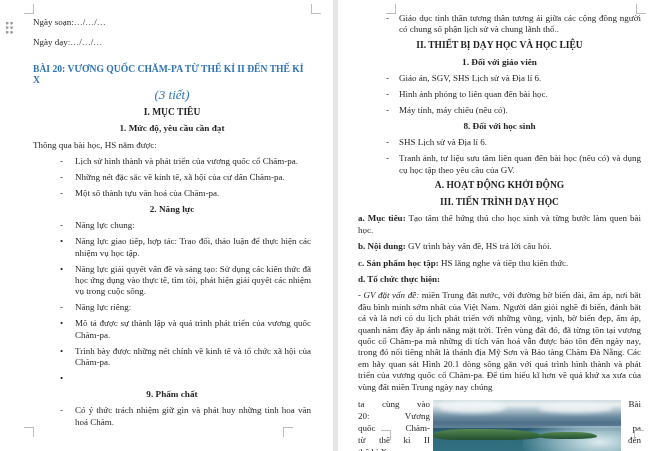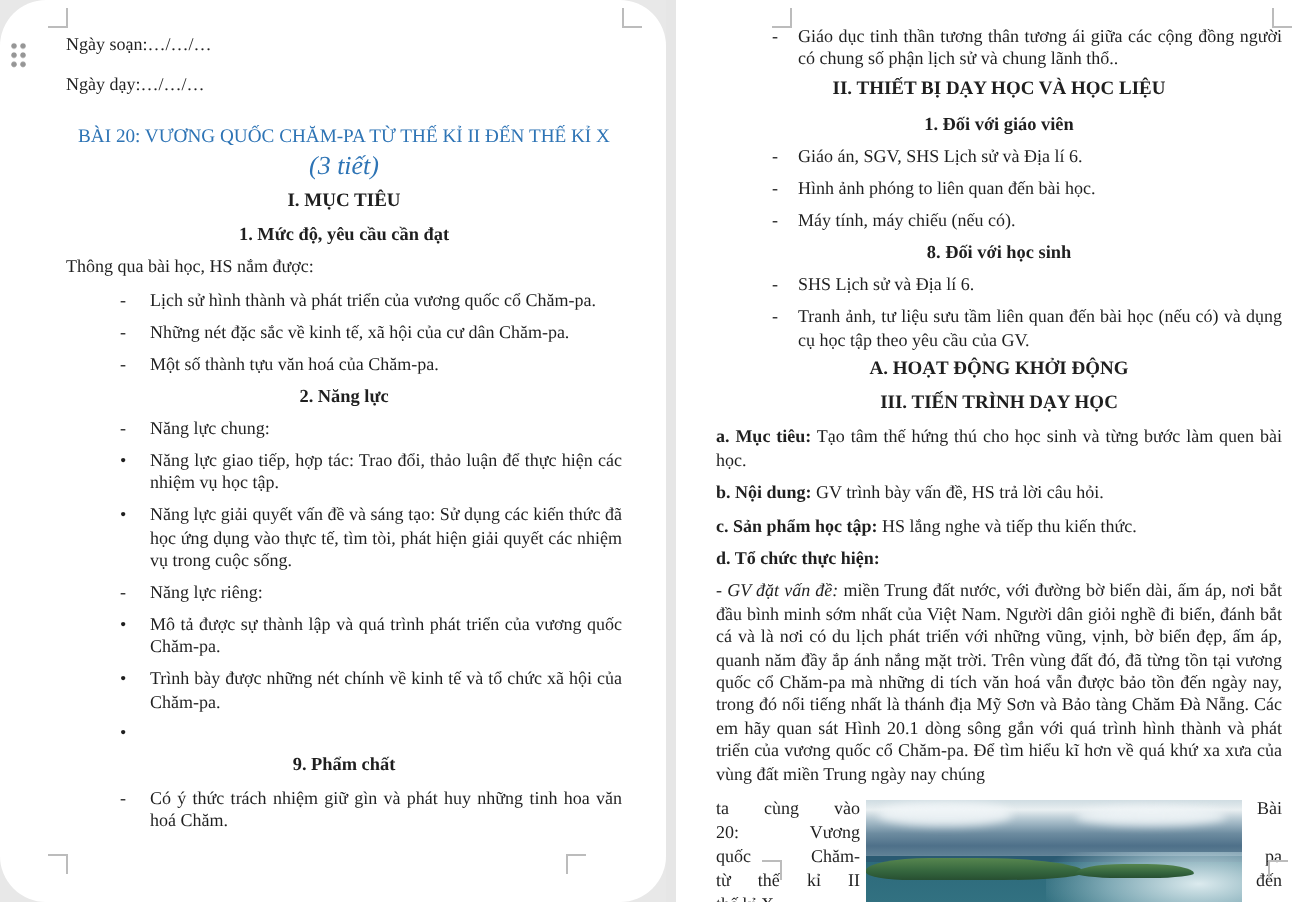--- a/index.html
+++ b/index.html
@@ -1,30 +1,30 @@
 <!DOCTYPE html>
 <html><head>
 <meta charset="utf-8">
 <style>
   html,body{margin:0;padding:0;}
   body{width:650px;height:451px;overflow:hidden;background:#e8e8e8;
        font-family:"Liberation Serif","DejaVu Serif",serif;color:#1f1f1f;}
   .stage{position:relative;width:650px;height:451px;}
   .page{position:absolute;top:0;height:451px;background:#ffffff;overflow:hidden;}
-  #left-page{left:0;width:333px;border-radius:23px;}
+  #left-page{left:0;width:333px;}
   .gap{position:absolute;top:0;left:333px;width:5px;height:451px;background:#e6e6e6;}
   #right-page{left:338px;width:312px;}
 
   .content{position:relative;font-size:9px;line-height:11.4px;}
   #left-page .content{padding:17px 22px 0 33px;}
   #right-page .content{padding:13px 9px 0 20px;}
 
   .blk{text-align:justify;}
   .plain{margin-bottom:9px;text-align:left;}
-  .title{color:#2e74b5;font-weight:normal;text-align:center;font-size:9.6px;margin:14px 0 3px;}
+  .title{color:#2e74b5;font-weight:bold;text-align:left;font-size:9.6px;margin:14px 0 3px;}
   .subtitle{color:#2e74b5;font-style:italic;text-align:center;font-size:13px;margin-bottom:7px;}
   .h1{font-weight:bold;font-size:9.5px;margin:2px 0 5px;text-align:center;}
   .h2{font-weight:bold;font-size:9.2px;margin:0 0 5px;text-align:center;}
   .para{margin:0 0 5px;}
   .lead-p{margin:0 0 5px;}
   .lead-p .lead{font-weight:bold;}
   .ilead .lead{font-weight:normal;font-style:italic;}
   .dash,.bullet{display:flex;margin:0 0 4.5px;}
   .dash .mk,.bullet .mk{flex:0 0 15px;}
   #left-page .mk{margin-left:27px;}

